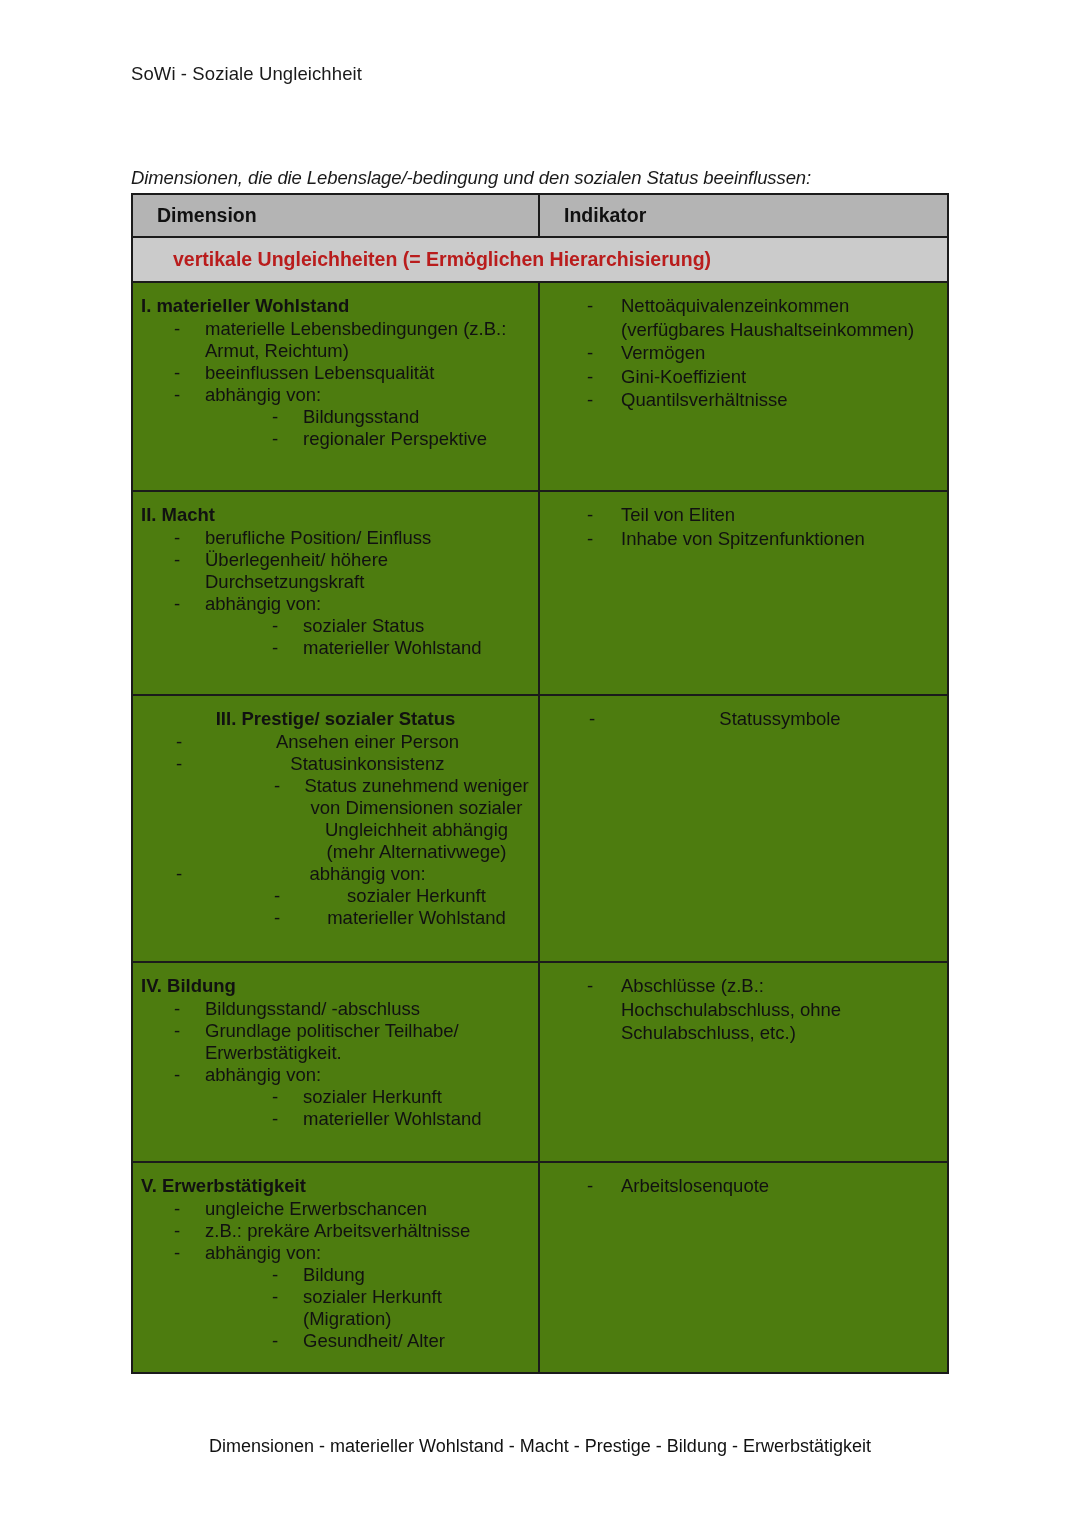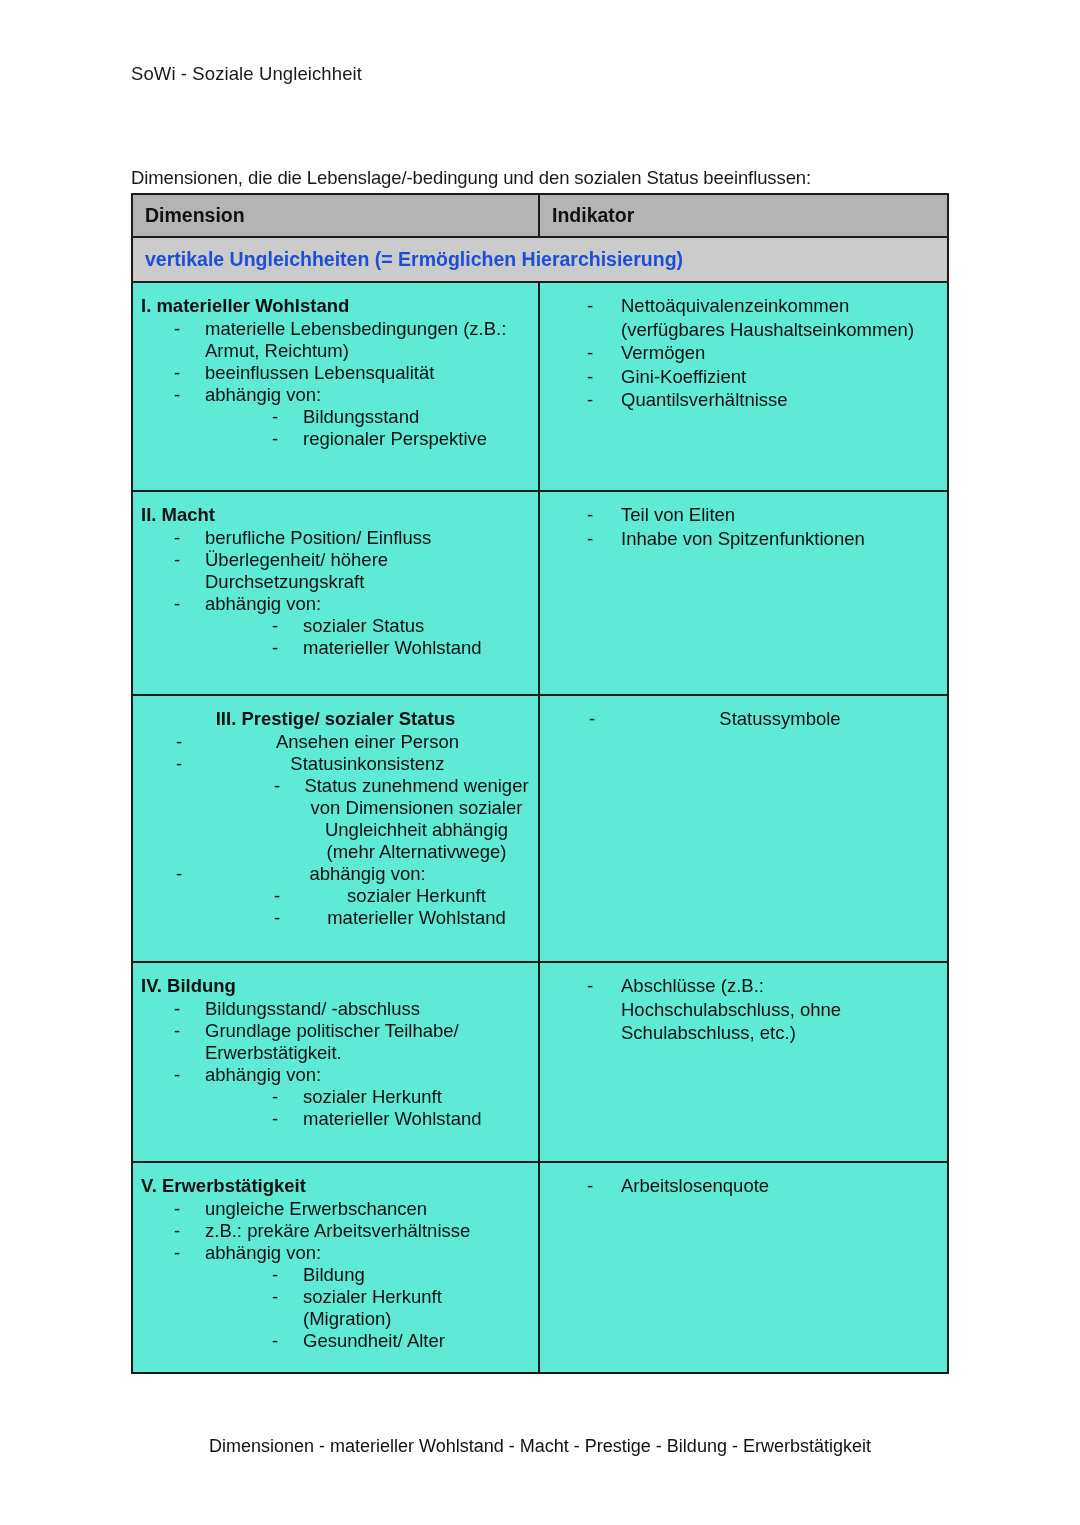--- a/index.html
+++ b/index.html
@@ -51,64 +51,66 @@
   }
   .doc-subtitle {
     position: absolute;
     left: 131px;
     top: 166px;
     font-size: 18.5px;
     line-height: 24px;
     color: #1a1a1a;
     letter-spacing: -0.1px;
     white-space: nowrap;
+    font-style: italic;
   }
 
   
   .tbl {
     position: absolute;
     left: 131px;
     top: 193px;
     width: 816px;
     border-collapse: collapse;
     table-layout: fixed;
   }
   .tbl td {
     border: 2px solid #1b1b1b;
     padding: 0;
     vertical-align: top;
-    background: #5eead4;
+    background: #4d7c0f;
   }
   .col-dim { width: 407px; }
   .col-ind { width: 409px; }
 
   .hdr-cell {
     background: #b4b4b4 !important;
     height: 41px;
   }
   .hdr-text {
     font-size: 19.5px;
     font-weight: bold;
     line-height: 41px;
-    padding-left: 12px;
+    padding-left: 24px;
     color: #111111;
     white-space: nowrap;
   }
 
   .band-cell {
     background: #cbcbcb !important;
     height: 43px;
   }
   .band-text {
     font-size: 19.5px;
     font-weight: bold;
     line-height: 43px;
     padding-left: 12px;
-    color: #1d4ed8;
-    white-space: nowrap;
+    color: #b91c1c;
+    white-space: nowrap;
+    margin-left: 28px;
   }
 
   .cell-inner {
     padding: 11px 8px 10px 8px;
   }
   .cell-inner.right {
     padding-left: 10px;
   }
 
   

